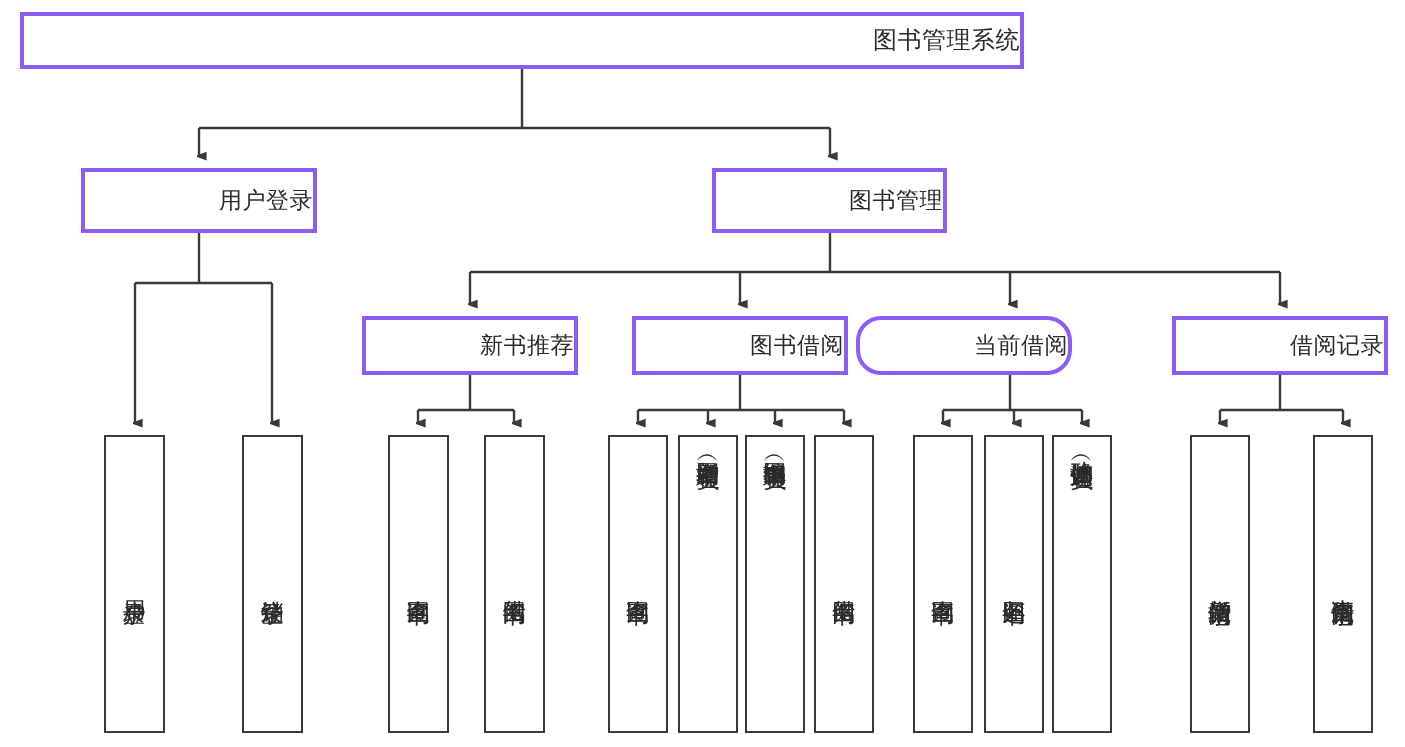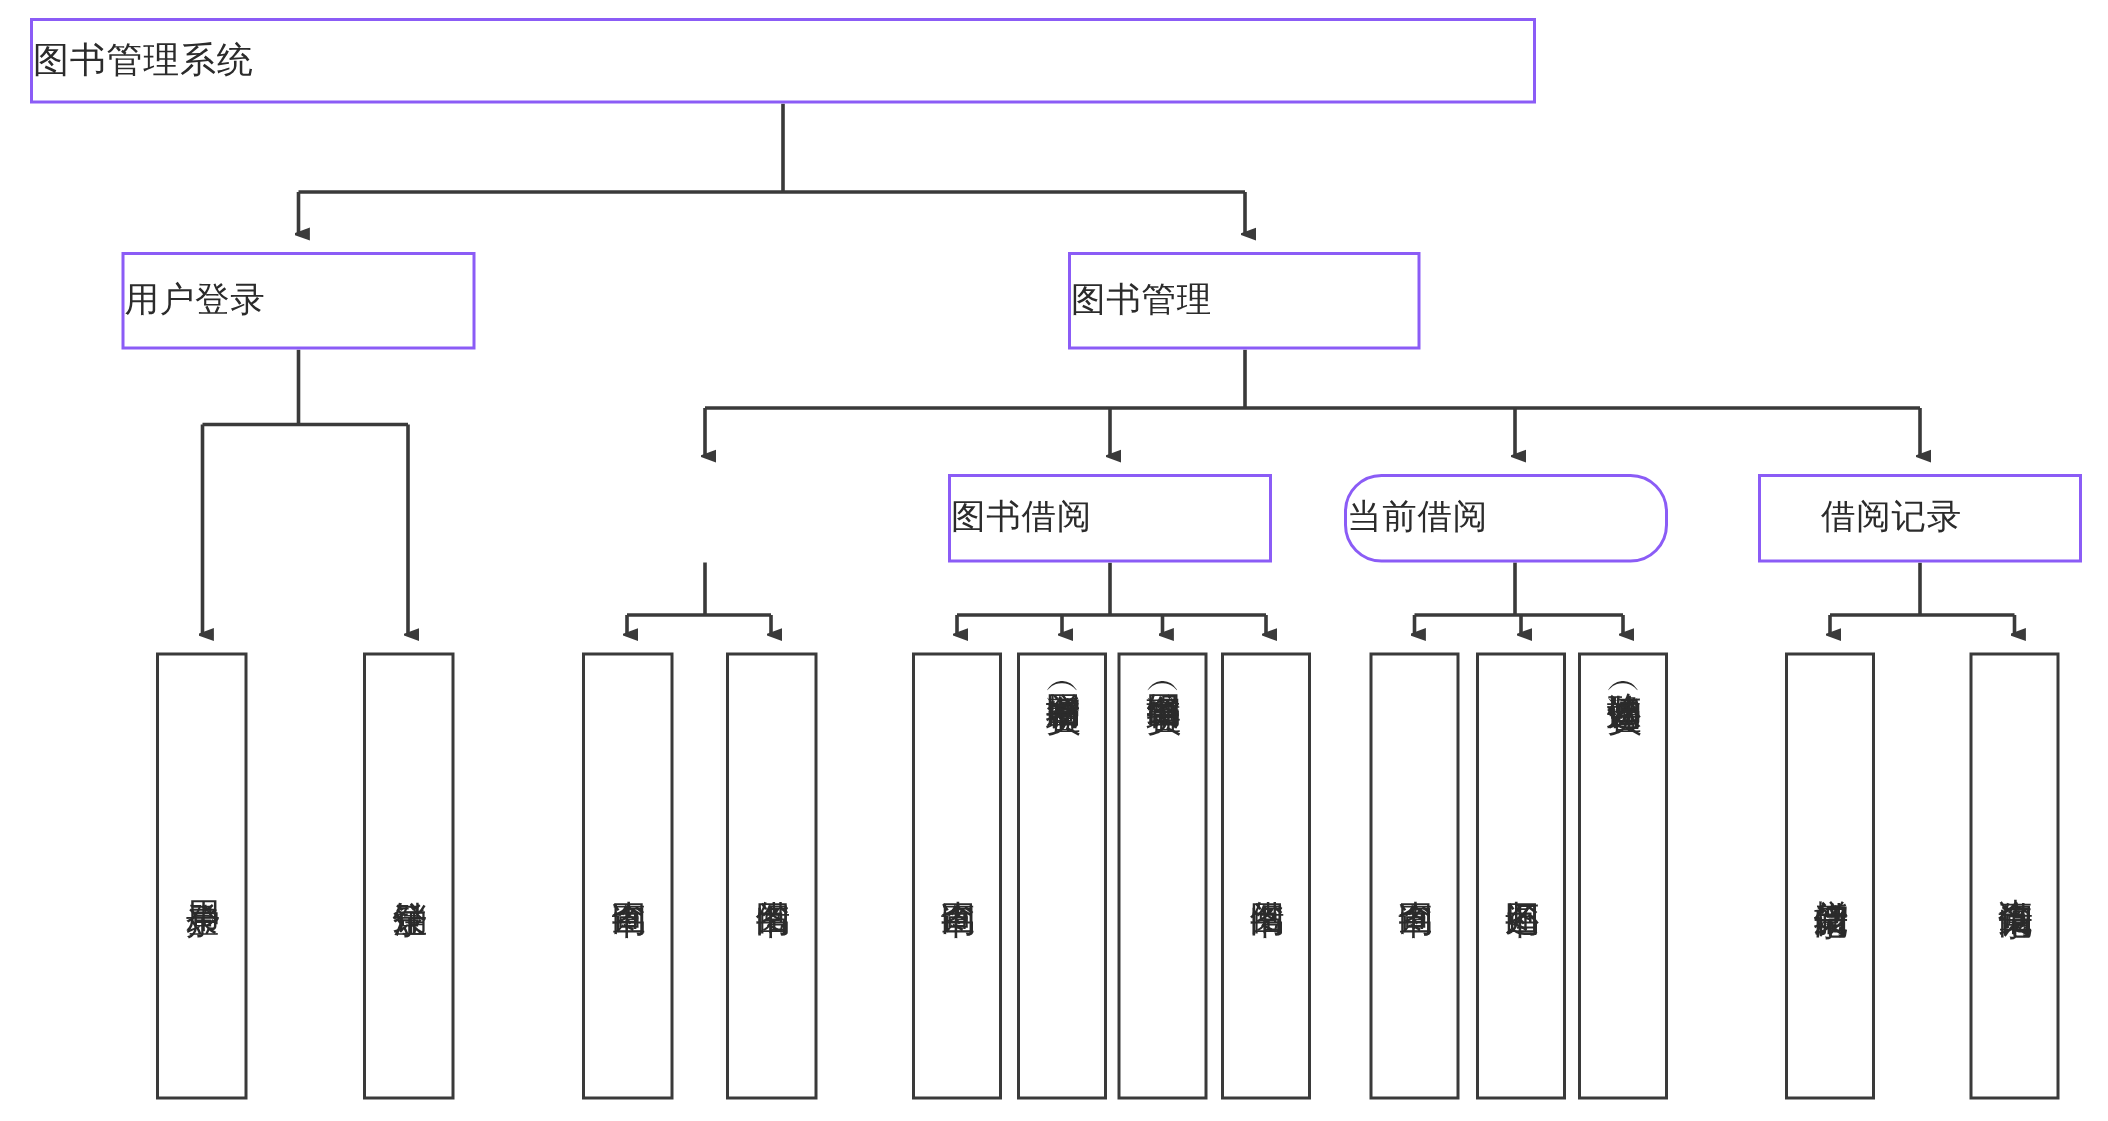--- a/index.html
+++ b/index.html
@@ -21,25 +21,25 @@
     position: absolute;
     left: 0;
     top: 0;
     width: 1405px;
     height: 747px;
     pointer-events: none;
   }
   .node {
     position: absolute;
     box-sizing: border-box;
-    border: 2px solid #8b5cf6;
+    border: 4px solid #8b5cf6;
     background: #ffffff;
     display: flex;
     align-items: center;
-    justify-content: flex-start;
+    justify-content: flex-end;
     color: #2b2b2b;
   }
   .node-h {
     font-size: 23px;
     line-height: 1.1;
     letter-spacing: 0.5px;
     white-space: nowrap;
   }
   .node-root {
     font-size: 24px;
@@ -136,24 +136,27 @@
     <span>图书管理系统</span>
   </div>
 
   <div class="node node-h" style="left:81px; top:168px; width:236px; height:65px;">
     <span>用户登录</span>
   </div>
   <div class="node node-h" style="left:712px; top:168px; width:235px; height:65px;">
     <span>图书管理</span>
   </div>
 
+  <div class="node node-h" style="left:362px; top:316px; width:216px; height:59px;">
+    <span>新书推荐</span>
+  </div>
   <div class="node node-h" style="left:632px; top:316px; width:216px; height:59px;">
     <span>图书借阅</span>
   </div>
-  <div class="node node-h" style="left:896px; top:316px; width:216px; height:59px;border-radius:25px;">
+  <div class="node node-h" style="left:856px; top:316px; width:216px; height:59px;border-radius:25px;">
     <span>当前借阅</span>
   </div>
   <div class="node node-h" style="left:1172px; top:316px; width:216px; height:59px;padding-left:40px;">
     <span>借阅记录</span>
   </div>
 
   <div class="leaf centered" style="left:104px; top:435px; width:61px; height:298px;">
     <span class="leaf-text">用户登录</span>
   </div>
   <div class="leaf centered" style="left:242px; top:435px; width:61px; height:298px;">

